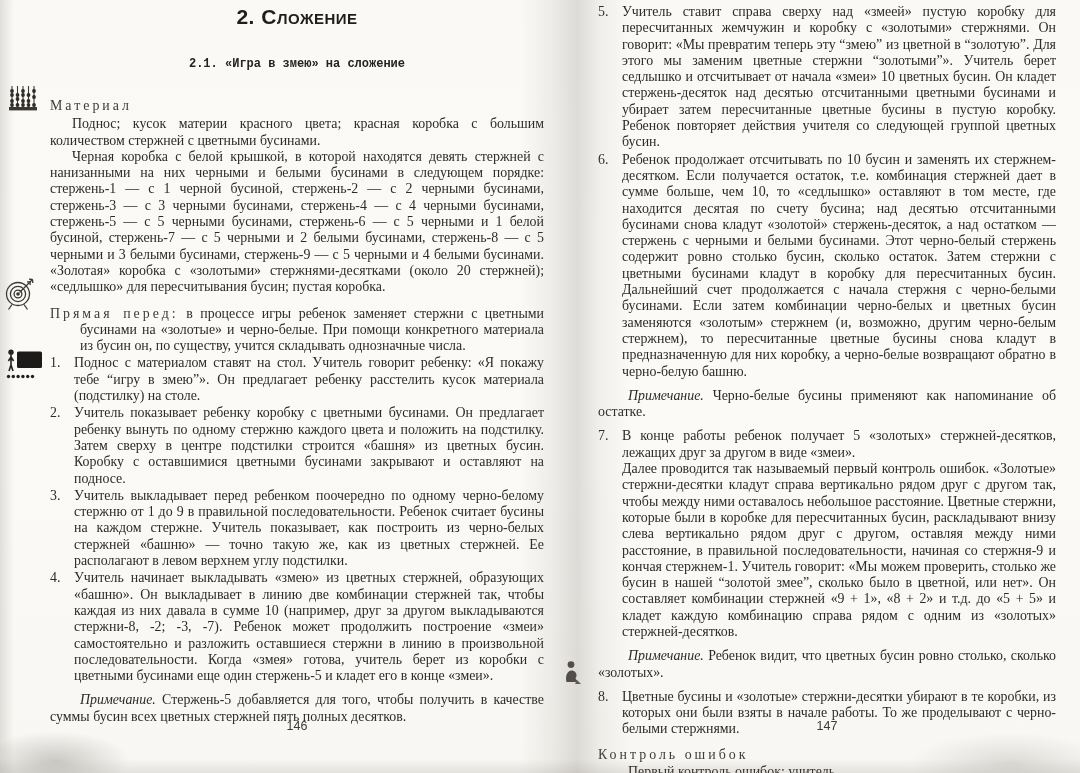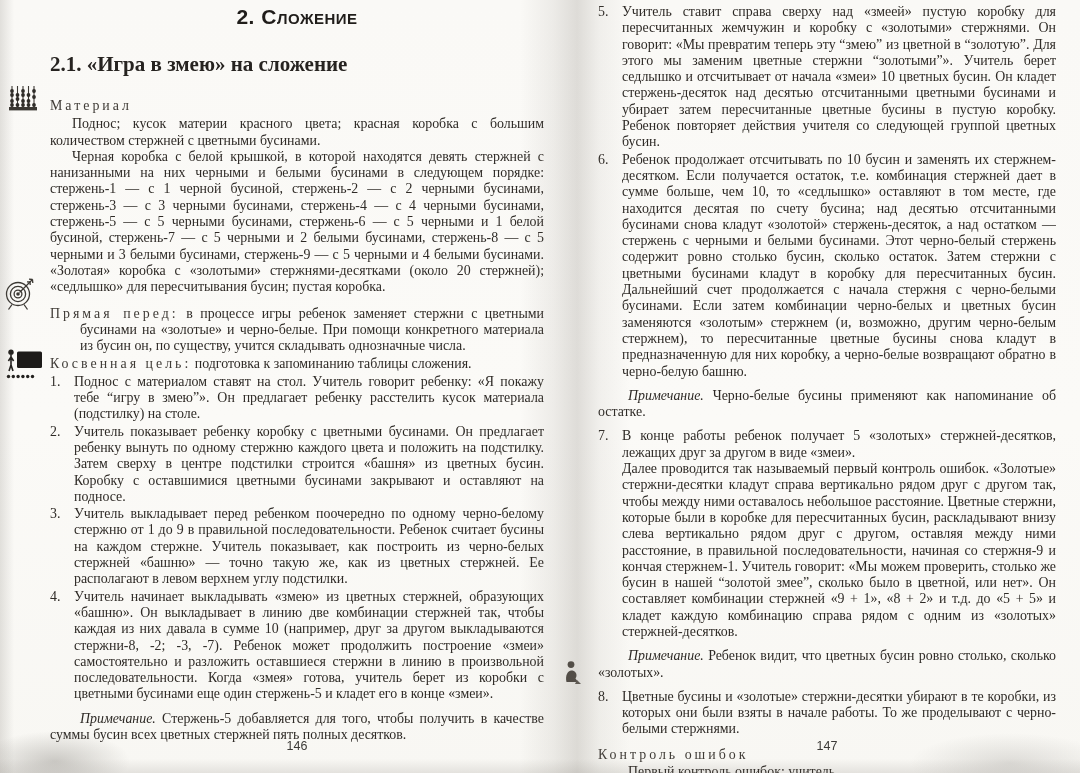--- a/index.html
+++ b/index.html
@@ -37,23 +37,23 @@
   .pc-right{left:598px;width:458px;padding-top:3px;}
 
   p{margin:0;}
   .chapter-title{
     margin:5px 0 0 0;text-align:center;
     font-family:"Liberation Sans", sans-serif;
     font-variant:small-caps;font-weight:700;
     font-size:21px;letter-spacing:0.5px;color:#201d1a;line-height:24px;
   }
   .section-title{
-    margin:25px 0 0 0;
-    font-family:Liberation Serif, serif;
-    font-weight:700;font-size:21px;color:#262320;line-height:20px;
+    margin:25px 0 0 0;text-align:center;
+    font-family:Liberation Mono, monospace;
+    font-weight:700;font-size:12px;color:#262320;line-height:20px;
   }
   .sp-heading{
     letter-spacing:3px;color:#3f3b36;
   }
   .block-heading{margin-top:24px;}
   .pres-heading{margin-top:11px;}
   .ind{text-indent:22px;}
   .mt2{margin-top:2px;}
   .goal{padding-left:30px;text-indent:-30px;margin-top:10px;}
   .goal2{padding-left:30px;text-indent:-30px;margin-top:2px;}
@@ -63,21 +63,21 @@
   .li .t{flex:1;text-align:justify;}
   .note{ text-indent:30px;margin-top:8px;}
   .note i{}
   .after-note{margin-top:8px;}
   .p2{margin-top:0;}
 
   .ctrl-heading{margin-top:9px;}
   .ctrl-text{text-indent:30px;margin-top:1px;}
 
   .pagenum{
-    position:absolute;top:739px;text-align:center;
+    position:absolute;top:719px;text-align:center;
     font-family:"Liberation Sans", sans-serif;font-size:12.5px;color:#3c3a37;
   }
   .pn-left{left:50px;width:494px;}
   .pn-right{left:598px;width:458px;text-align:center;}
 
   .margin-icon{position:absolute;z-index:2;}
   .icon-abacus{left:8px;top:84px;}
   .icon-target{left:2px;top:274px;}
   .icon-presenter{left:5px;top:348px;}
   .icon-child{left:560px;top:660px;}
@@ -160,21 +160,20 @@
 
   <div class="page-content pc-left">
     <p class="chapter-title">2. Сложение</p>
     <p class="section-title">2.1. «Игра в змею» на сложение</p>
 
     <p class="block-heading"><span class="sp-heading">Материал</span></p>
     <p class="ind mt2">Поднос; кусок материи красного цвета; красная коробка с большим количеством стержней с цветными бусинами.</p>
     <p class="ind">Черная коробка с белой крышкой, в которой находятся девять стержней с нанизанными на них черными и белыми бусинами в следующем порядке: стержень-1 — с 1 черной бусиной, стержень-2 — с 2 черными бусинами, стержень-3 — с 3 черными бусинами, стержень-4 — с 4 черными бусинами, стержень-5 — с 5 черными бусинами, стержень-6 — с 5 черными и 1 белой бусиной, стержень-7 — с 5 черными и 2 белыми бусинами, стержень-8 — с 5 черными и 3 белыми бусинами, стержень-9 — с 5 черными и 4 белыми бусинами. «Золотая» коробка с «золотыми» стержнями-десятками (около 20 стержней); «седлышко» для пересчитывания бусин; пустая коробка.</p>
 
     <p class="goal"><span class="sp-heading">Прямая перед:</span> <span>в процессе игры ребенок заменяет стержни с цветными бусинами на «золотые» и черно-белые. При помощи конкретного материала из бусин он, по существу, учится складывать однозначные числа.</span></p>
-    <p class="goal2"><span class="sp-heading">Косвенная цель:</span> <span>подготовка к запоминанию таблицы сложения.</span></p>
 
 
     <div class="li">
       <span class="n">1.</span>
       <span class="t">Поднос с материалом ставят на стол. Учитель говорит ребенку: «Я покажу тебе “игру в змею”». Он предлагает ребенку расстелить кусок материала (подстилку) на столе.</span>
     </div>
     <div class="li">
       <span class="n">2.</span>
       <span class="t">Учитель показывает ребенку коробку с цветными бусинами. Он предлагает ребенку вынуть по одному стержню каждого цвета и положить на подстилку. Затем сверху в центре подстилки строится «башня» из цветных бусин. Коробку с оставшимися цветными бусинами закрывают и оставляют на подносе.</span>
     </div>

